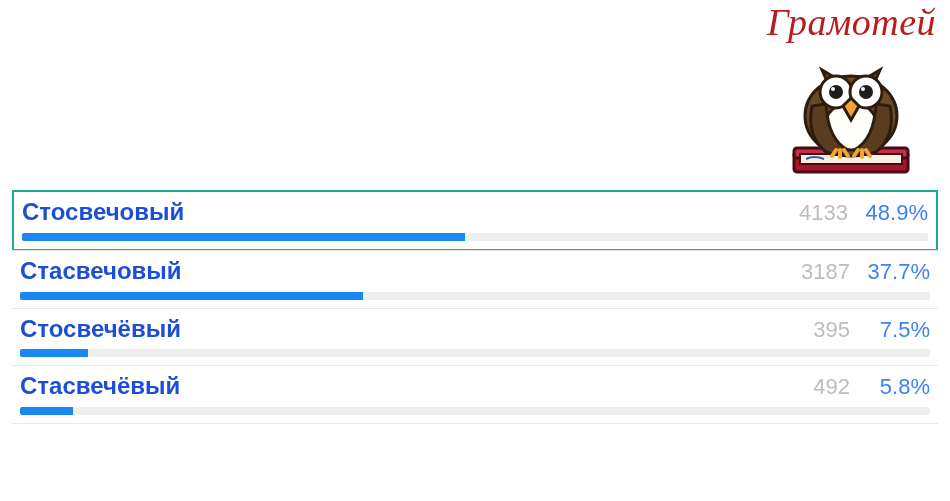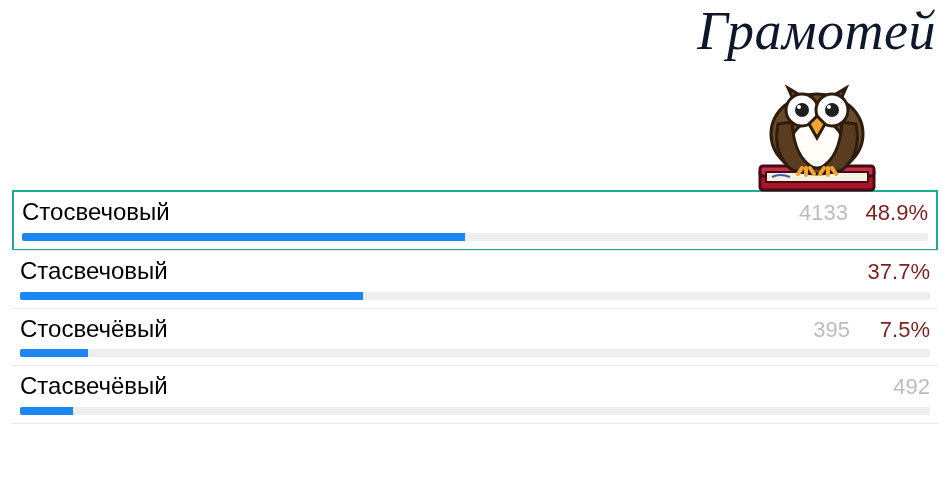--- a/index.html
+++ b/index.html
@@ -18,22 +18,22 @@
   }
   .brand {
     position: absolute;
     top: 0;
     right: 14px;
     text-align: center;
   }
   .brand-title {
     font-family: "Monotype Corsiva", "Brush Script MT", cursive;
     font-style: italic;
-    font-size: 54px;
-    color: #0f172a;
+    font-size: 38px;
+    color: #b91c1c;
     margin: 0 0 -2px 0;
     letter-spacing: 0.5px;
   }
   .results {
     padding: 0 12px;
   }
   .row {
     box-sizing: border-box;
     padding: 6px 8px 8px 8px;
     border-bottom: 1px solid #e9e9e9;
@@ -42,32 +42,33 @@
   }
   .row-top {
     display: flex;
     align-items: baseline;
     justify-content: space-between;
     line-height: 1.2;
     margin-bottom: 6px;
   }
   .row-label {
     font-size: 24px;
-    color: #000000;
+    color: #1d4ed8;
     flex: 1;
+    font-weight: bold;
   }
   .row-count {
     font-size: 22px;
     color: #bdbdbd;
     width: 90px;
     text-align: right;
   }
   .row-pct {
     font-size: 22px;
-    color: #7f1d1d;
+    color: #3b82f6;
     width: 80px;
     text-align: right;
   }
   .bar {
     height: 8px;
     background: #eeeeee;
     border-radius: 2px;
     overflow: hidden;
   }
   .bar-fill {
@@ -129,20 +130,21 @@
       <span class="row-pct">48.9%</span>
     </div>
     <div class="bar">
       <div class="bar-fill" style="width: 48.9%;"></div>
     </div>
   </div>
 
   <div class="row">
     <div class="row-top">
       <span class="row-label">Стасвечовый</span>
+      <span class="row-count">3187</span>
       <span class="row-pct">37.7%</span>
     </div>
     <div class="bar">
       <div class="bar-fill" style="width: 37.7%;"></div>
     </div>
   </div>
 
   <div class="row">
     <div class="row-top">
       <span class="row-label">Стосвечёвый</span>
@@ -151,19 +153,20 @@
     </div>
     <div class="bar">
       <div class="bar-fill" style="width: 7.5%;"></div>
     </div>
   </div>
 
   <div class="row">
     <div class="row-top">
       <span class="row-label">Стасвечёвый</span>
       <span class="row-count">492</span>
+      <span class="row-pct">5.8%</span>
     </div>
     <div class="bar">
       <div class="bar-fill" style="width: 5.8%;"></div>
     </div>
   </div>
 
 </div>
 
 </body></html>

